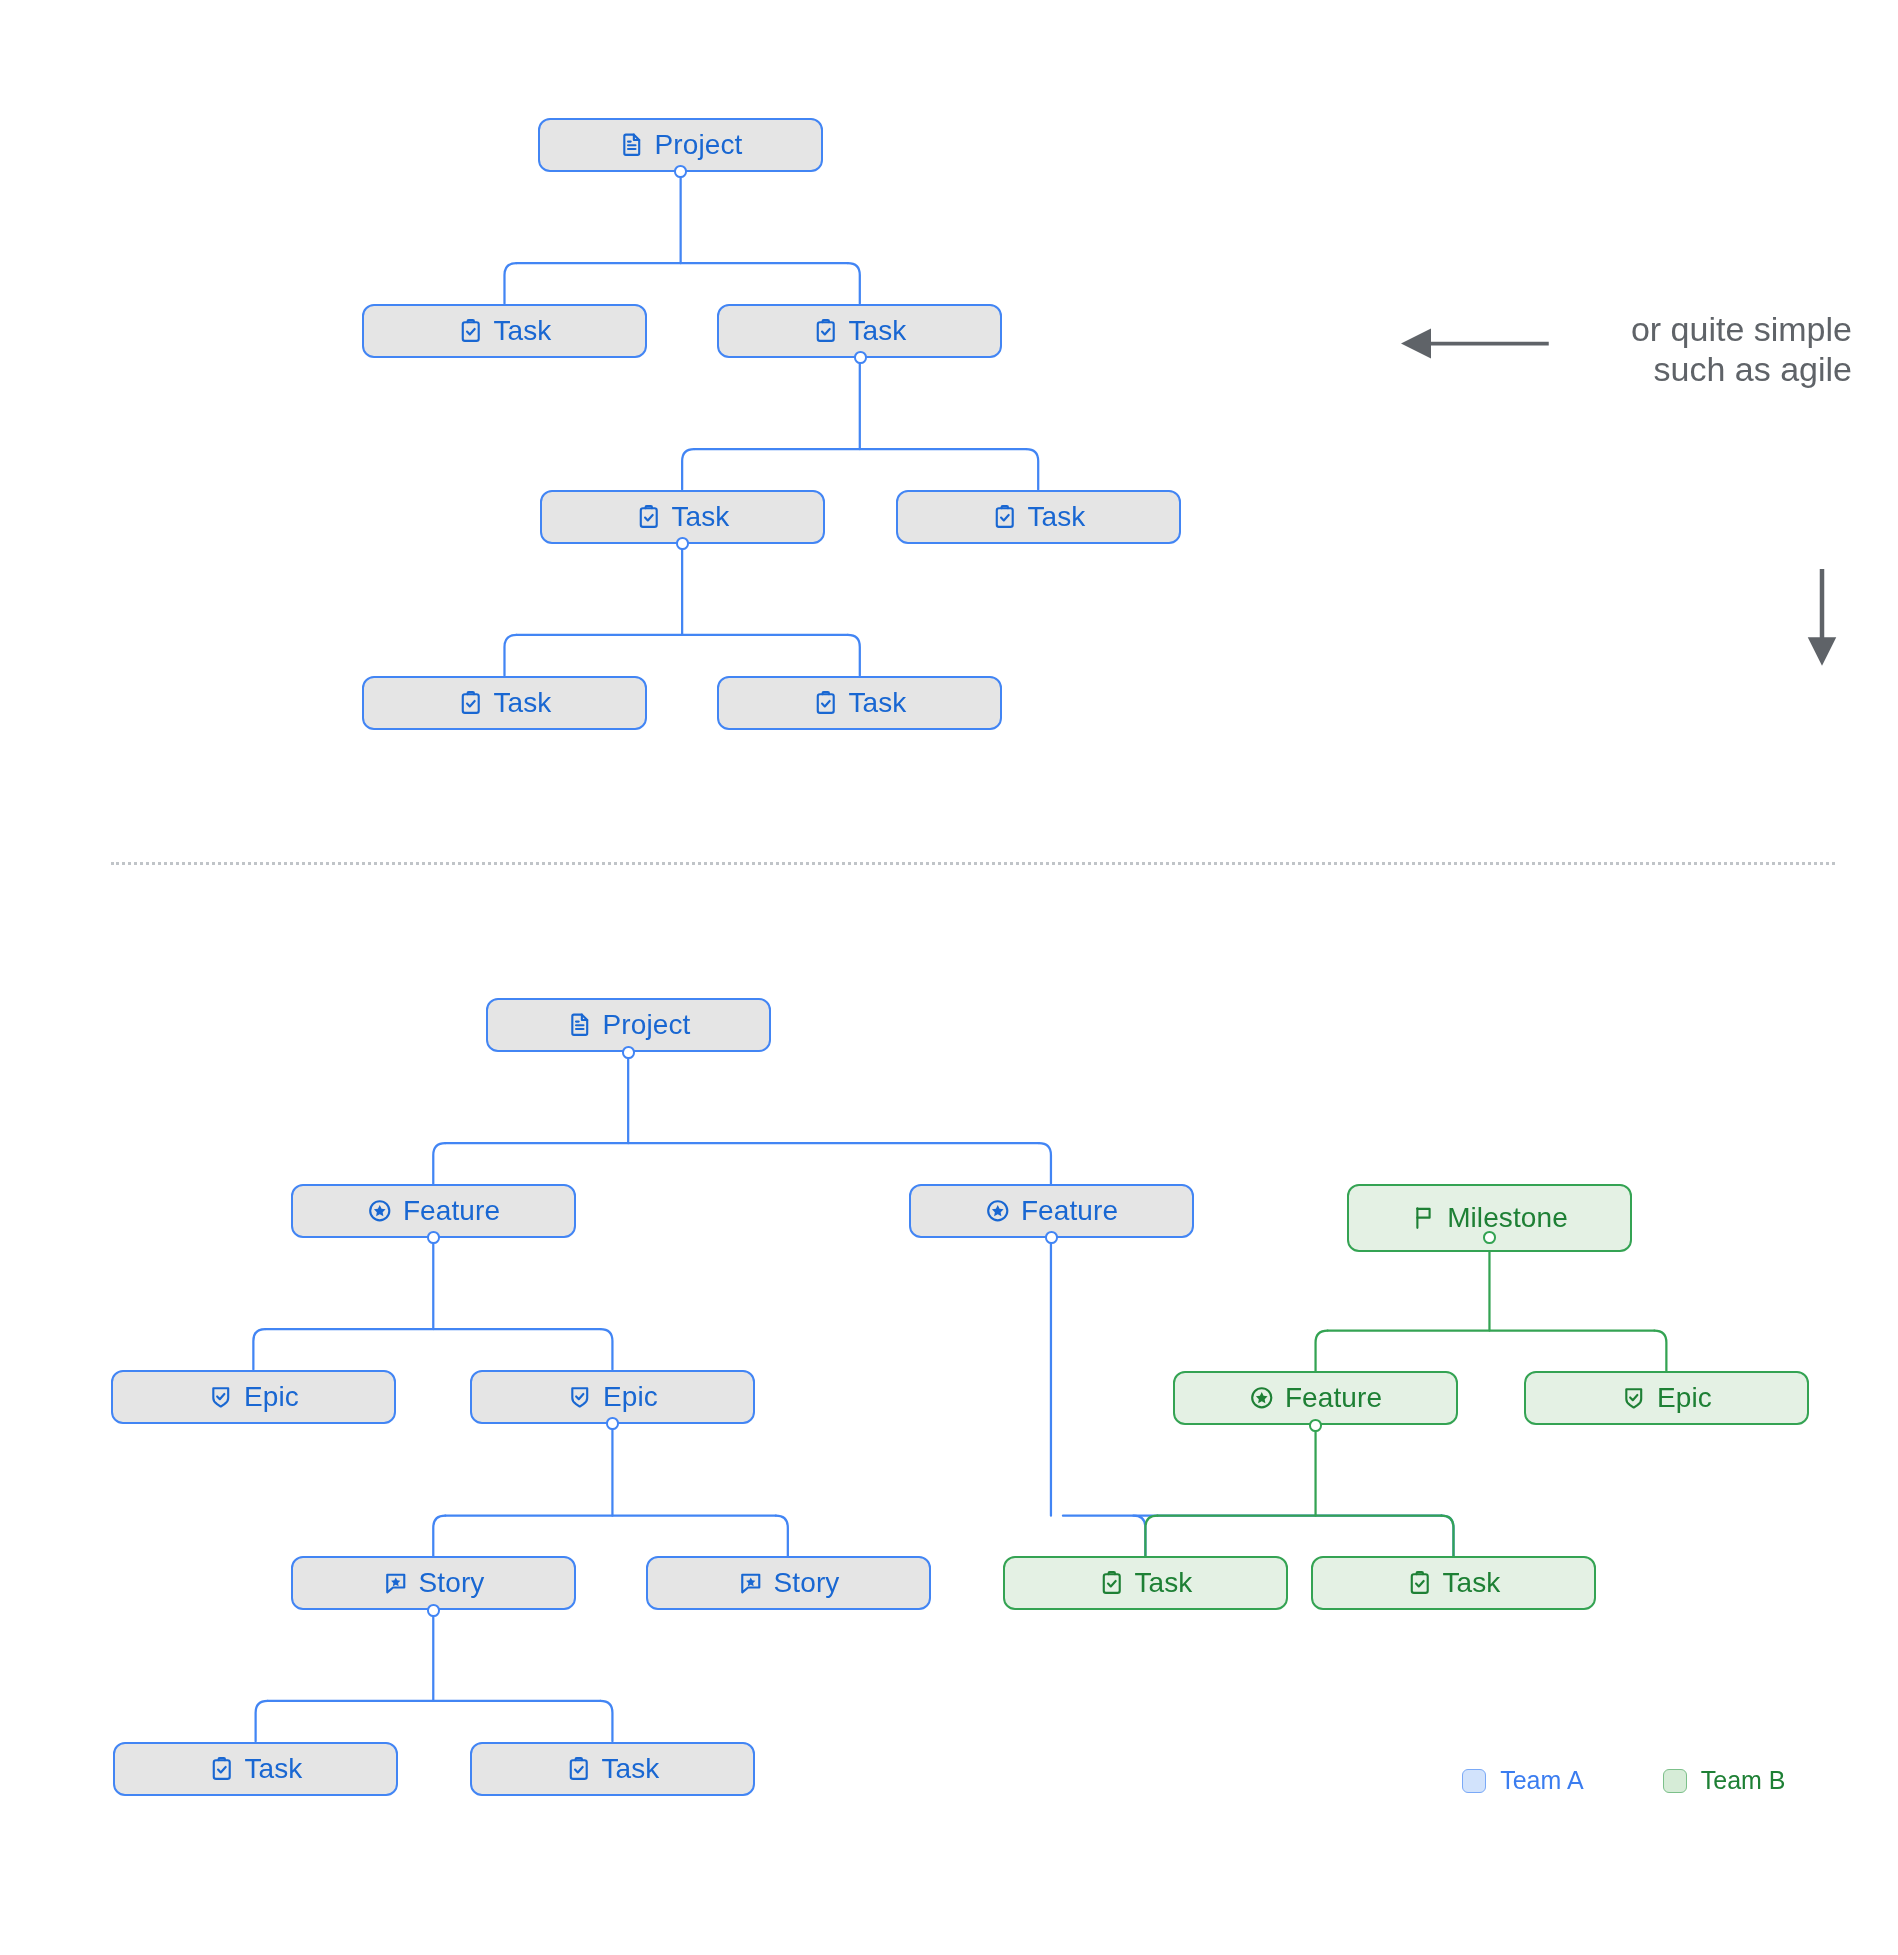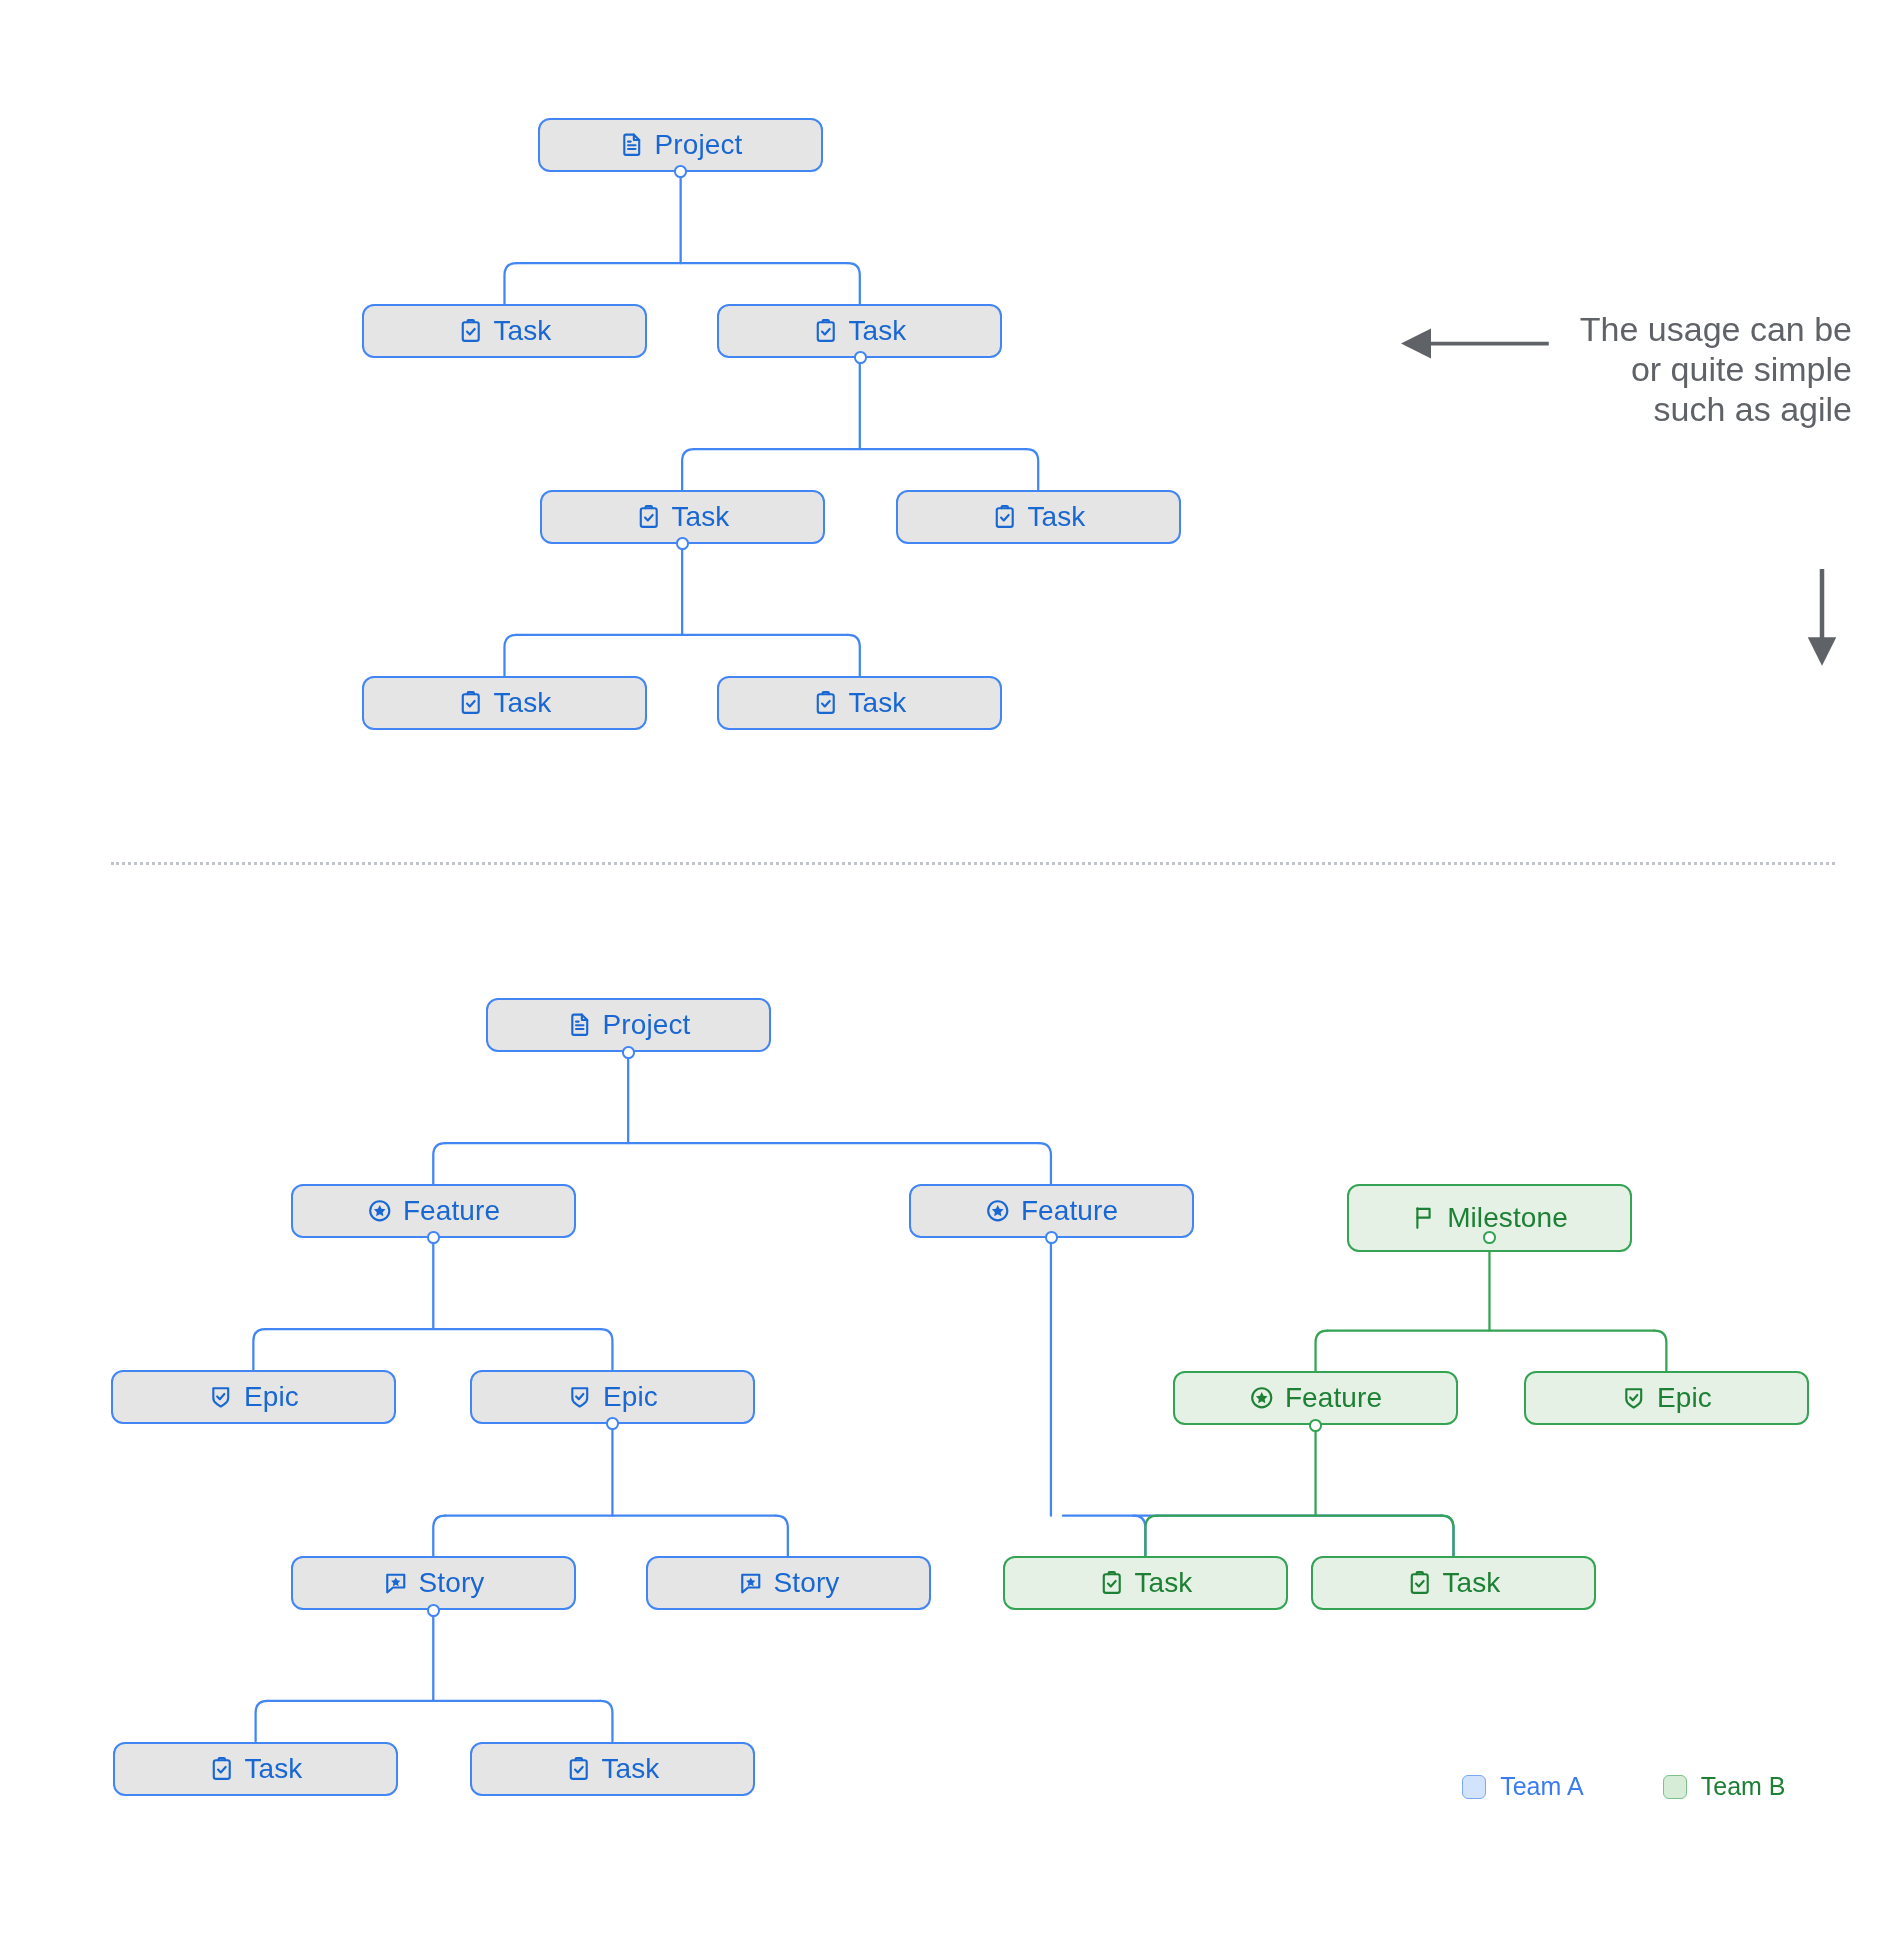--- a/index.html
+++ b/index.html
@@ -115,21 +115,20 @@
     display: flex;
     align-items: center;
     gap: 79px;
   }
   .legend-item {
     display: flex;
     align-items: center;
     gap: 14.2px;
     font-size: 25px;
     white-space: nowrap;
-    margin-top: 6px;
   }
   .legend-swatch {
     width: 24px;
     height: 24px;
     border-radius: 6px;
     box-sizing: border-box;
     border-width: 1.9px;
     border-style: solid;
   }
   .legend-item.blue { color: #3b7df0; }
@@ -385,21 +384,20 @@
             <path stroke="#1967d2" fill="none" stroke-width="2" stroke-linecap="round" stroke-linejoin="round" d="M8.5 12.8l2.6 2.7 4.6-5.2"></path>
           </svg>
         </span>
         <span class="label">Task</span>
       </div>
     </div>
 
   <div id="divider"></div>
 
   <div id="annotation">
-    <span class="ann-line l1">The usage can be</span>
     <span class="ann-line">or quite simple</span>
     <span class="ann-line">such as agile</span>
   </div>
 
   <svg style="position:absolute;left:1395px;top:315px;" width="165" height="60" viewBox="0 0 220 80">
     <line x1="205" y1="38" x2="42" y2="38" stroke="#5f6368" stroke-width="5"></line>
     <polygon points="8,38 48,18 48,58" fill="#5f6368"></polygon>
   </svg>
   <svg style="position:absolute;left:1792px;top:566px;" width="60" height="105" viewBox="0 0 80 140">
     <line x1="40" y1="4" x2="40" y2="104" stroke="#5f6368" stroke-width="6"></line>

